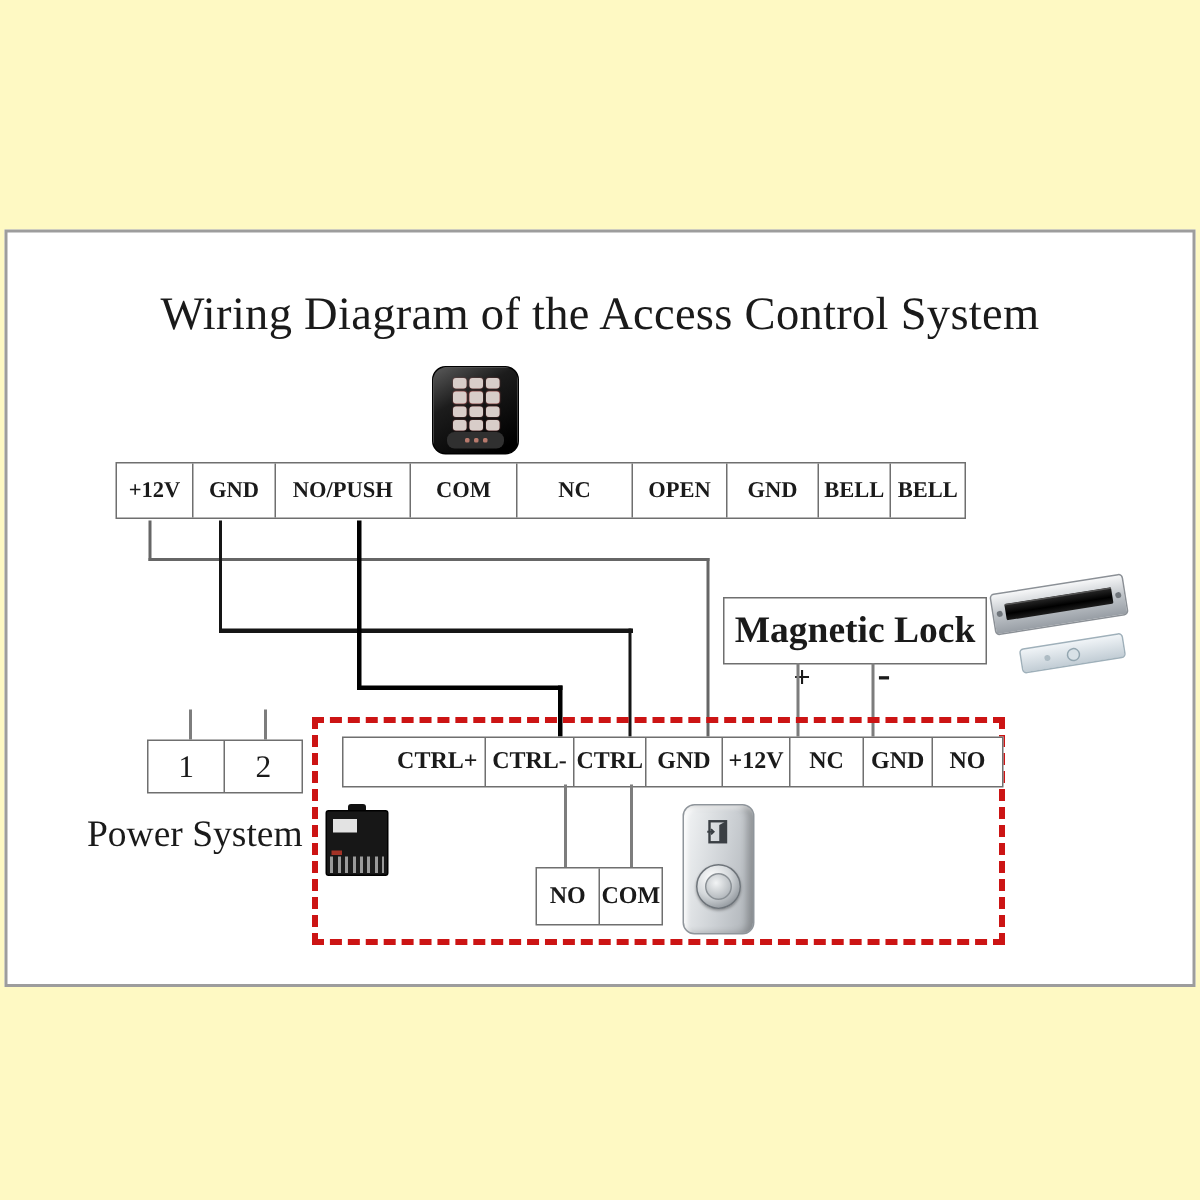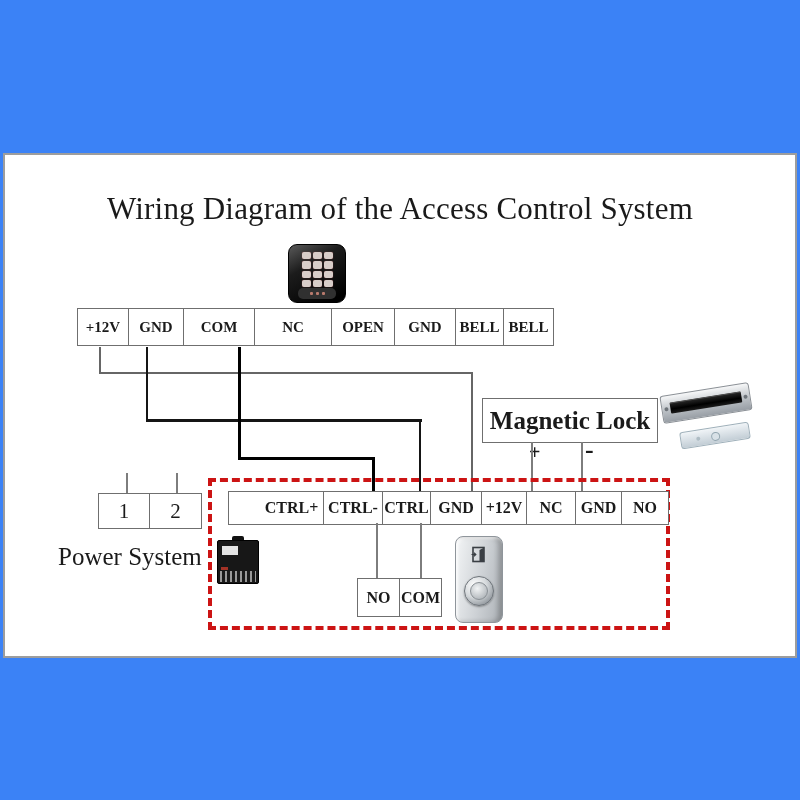--- a/index.html
+++ b/index.html
@@ -1,16 +1,16 @@
 <!DOCTYPE html>
 <html><head>
 <meta charset="utf-8">
 <style>
   html,body{margin:0;padding:0;background:#fff;}
-  #canvas{position:relative;width:800px;height:800px;background:#3b82f6;overflow:hidden;
+  #canvas{position:relative;width:800px;height:800px;background:#fef9c3;overflow:hidden;
           font-family:"Liberation Serif","DejaVu Serif",serif;color:#1a1a1a;}
   .abs{position:absolute;}
 
   
   #frame{left:3px;top:153px;width:790px;height:501px;border:2px solid #9d9d9d;background:#fff;}
 
   
   #title{left:0;top:191px;width:800px;text-align:center;font-size:31px;letter-spacing:.2px;}
   .caption{font-size:25px;white-space:nowrap;}
   #keypad-label{left:44px;top:256px;}
@@ -124,20 +124,21 @@
     <div id="keypad-panel" class="abs">
       <div class="kdot"></div>
       <div class="kdot"></div>
       <div class="kdot"></div>
     </div>
   </div>
 
   <div id="top-strip" class="abs strip">
     <div class="cell" style="width:50px">+12V</div>
     <div class="cell" style="width:55px">GND</div>
+    <div class="cell" style="width:90px">NO/PUSH</div>
     <div class="cell" style="width:71px">COM</div>
     <div class="cell" style="width:77px">NC</div>
     <div class="cell" style="width:63px">OPEN</div>
     <div class="cell" style="width:61px">GND</div>
     <div class="cell" style="width:48px">BELL</div>
     <div class="cell" style="width:50px">BELL</div>
   </div>
 
   <div class="abs wire" style="left:99px;top:347px;width:2px;height:27px"></div>
   <div class="abs wire" style="left:99px;top:372px;width:374px;height:2px"></div>

